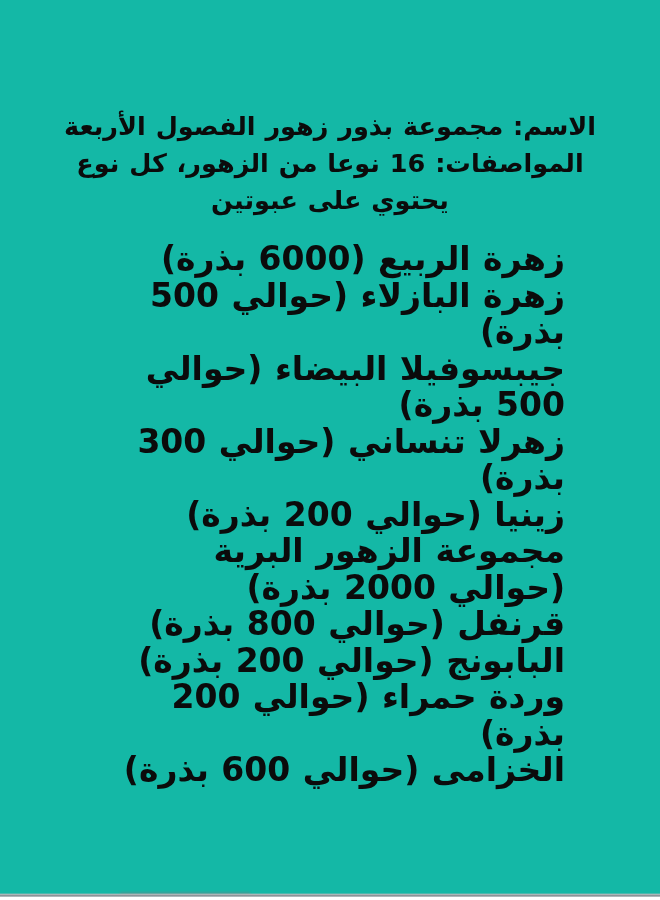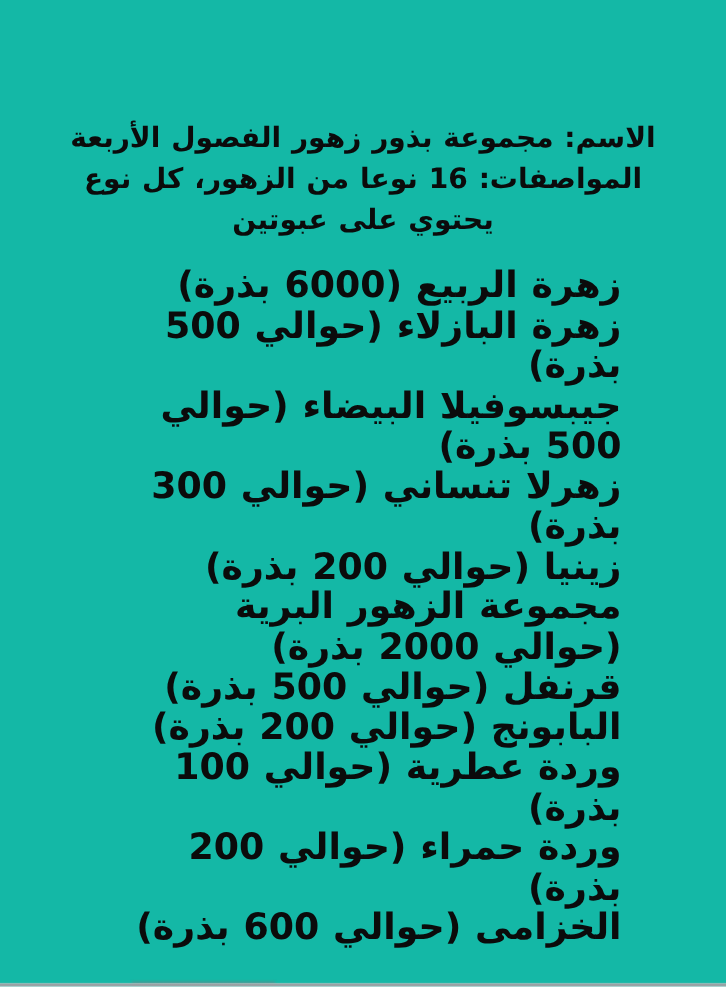--- a/index.html
+++ b/index.html
@@ -104,23 +104,22 @@
     <div class="spec-line">يحتوي على عبوتين</div>
   </div>
 
   <ul class="seed-list">
     <li class="seed-item">زهرة الربيع (6000 بذرة)</li>
     <li class="seed-item">زهرة البازلاء (حوالي 500 بذرة)</li>
     <li class="seed-item">جيبسوفيلا البيضاء (حوالي 500 بذرة)</li>
     <li class="seed-item">زهرلا تنساني (حوالي 300 بذرة)</li>
     <li class="seed-item">زينيا (حوالي 200 بذرة)</li>
     <li class="seed-item">مجموعة الزهور البرية (حوالي 2000 بذرة)</li>
-    <li class="seed-item">قرنفل (حوالي 500 بذرة)</li>
+    <li class="seed-item">قرنفل (حوالي 800 بذرة)</li>
     <li class="seed-item">البابونج (حوالي 200 بذرة)</li>
-    <li class="seed-item">وردة عطرية (حوالي 100 بذرة)</li>
     <li class="seed-item">وردة حمراء (حوالي 200 بذرة)</li>
     <li class="seed-item">الخزامى (حوالي 600 بذرة)</li>
   </ul>
 
   <div class="edge-smudge"></div>
   <div class="bottom-edge"></div>
   <div class="bottom-edge-2"></div>
 
 </div>
 

